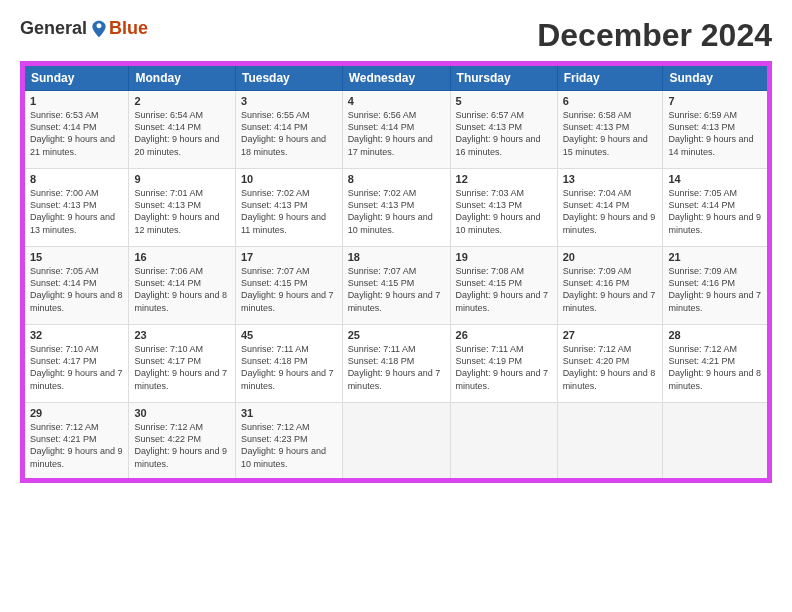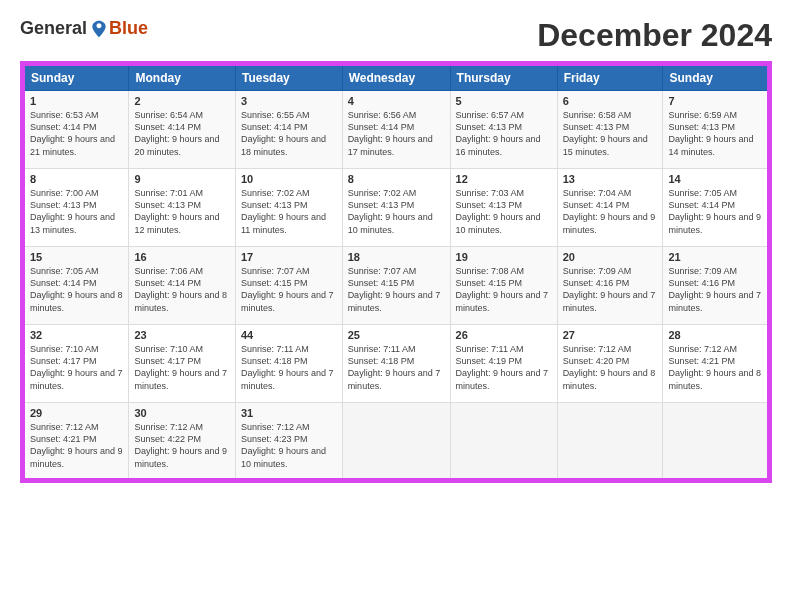--- a/index.html
+++ b/index.html
@@ -227,21 +227,21 @@
         <tr>
           <td>
             <span class="day-number">32</span>
             <div class="day-info">Sunrise: 7:10 AM<br>Sunset: 4:17 PM<br>Daylight: 9 hours and 7 minutes.</div>
           </td>
           <td>
             <span class="day-number">23</span>
             <div class="day-info">Sunrise: 7:10 AM<br>Sunset: 4:17 PM<br>Daylight: 9 hours and 7 minutes.</div>
           </td>
           <td>
-            <span class="day-number">44</span>
+            <span class="day-number">45</span>
             <div class="day-info">Sunrise: 7:11 AM<br>Sunset: 4:18 PM<br>Daylight: 9 hours and 7 minutes.</div>
           </td>
           <td>
             <span class="day-number">25</span>
             <div class="day-info">Sunrise: 7:11 AM<br>Sunset: 4:18 PM<br>Daylight: 9 hours and 7 minutes.</div>
           </td>
           <td>
             <span class="day-number">26</span>
             <div class="day-info">Sunrise: 7:11 AM<br>Sunset: 4:19 PM<br>Daylight: 9 hours and 7 minutes.</div>
           </td>

